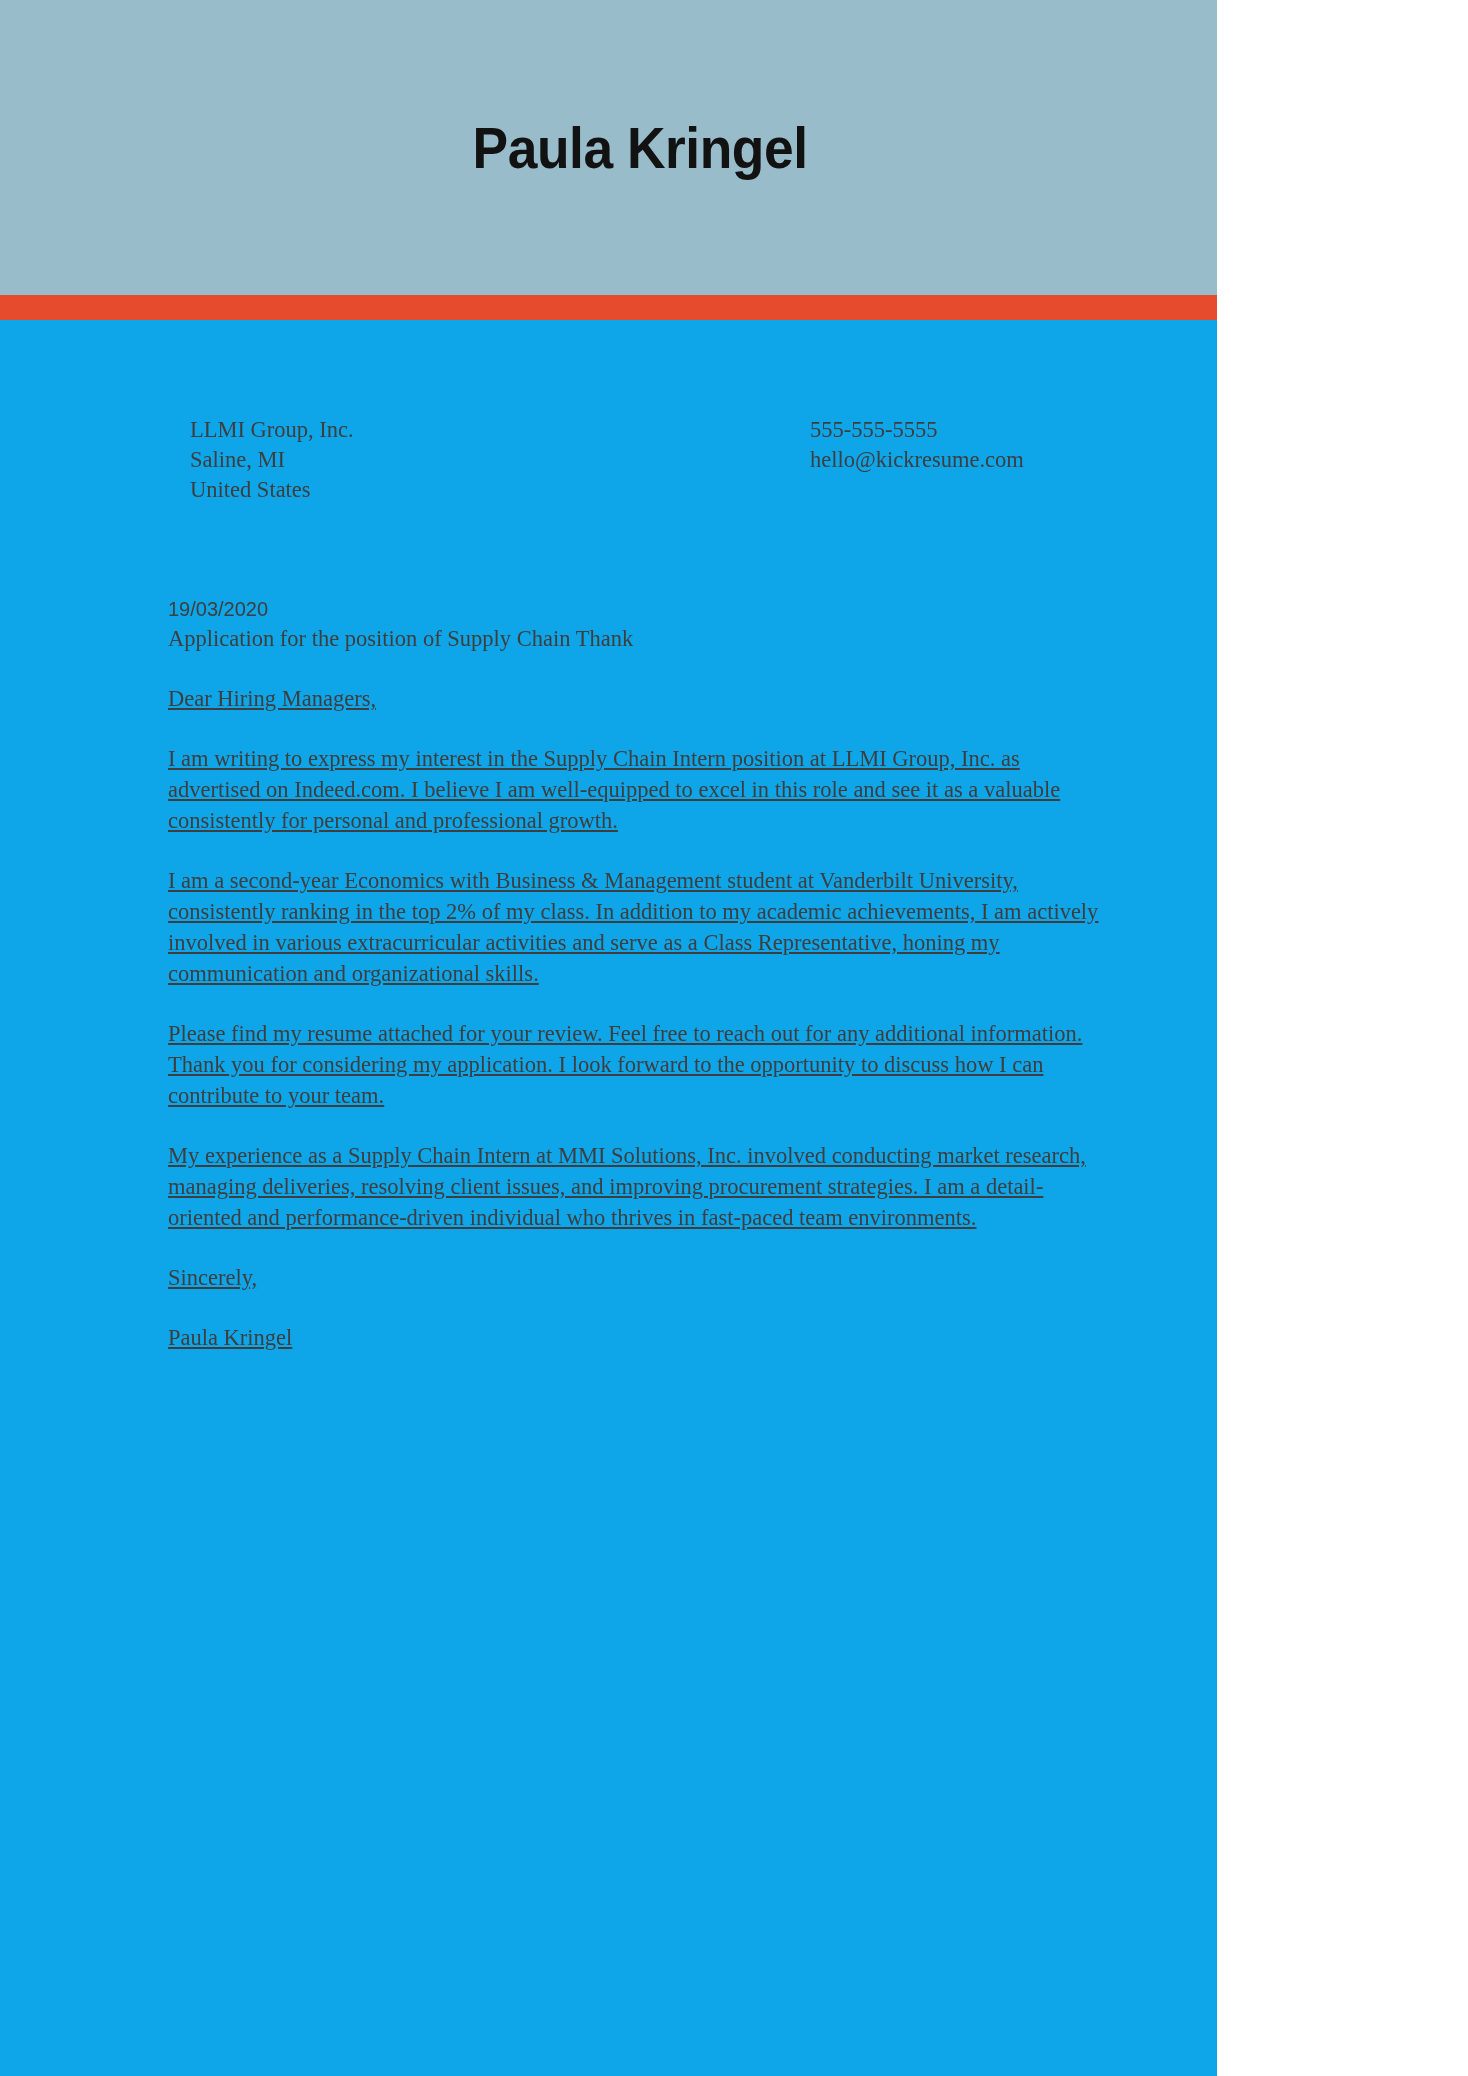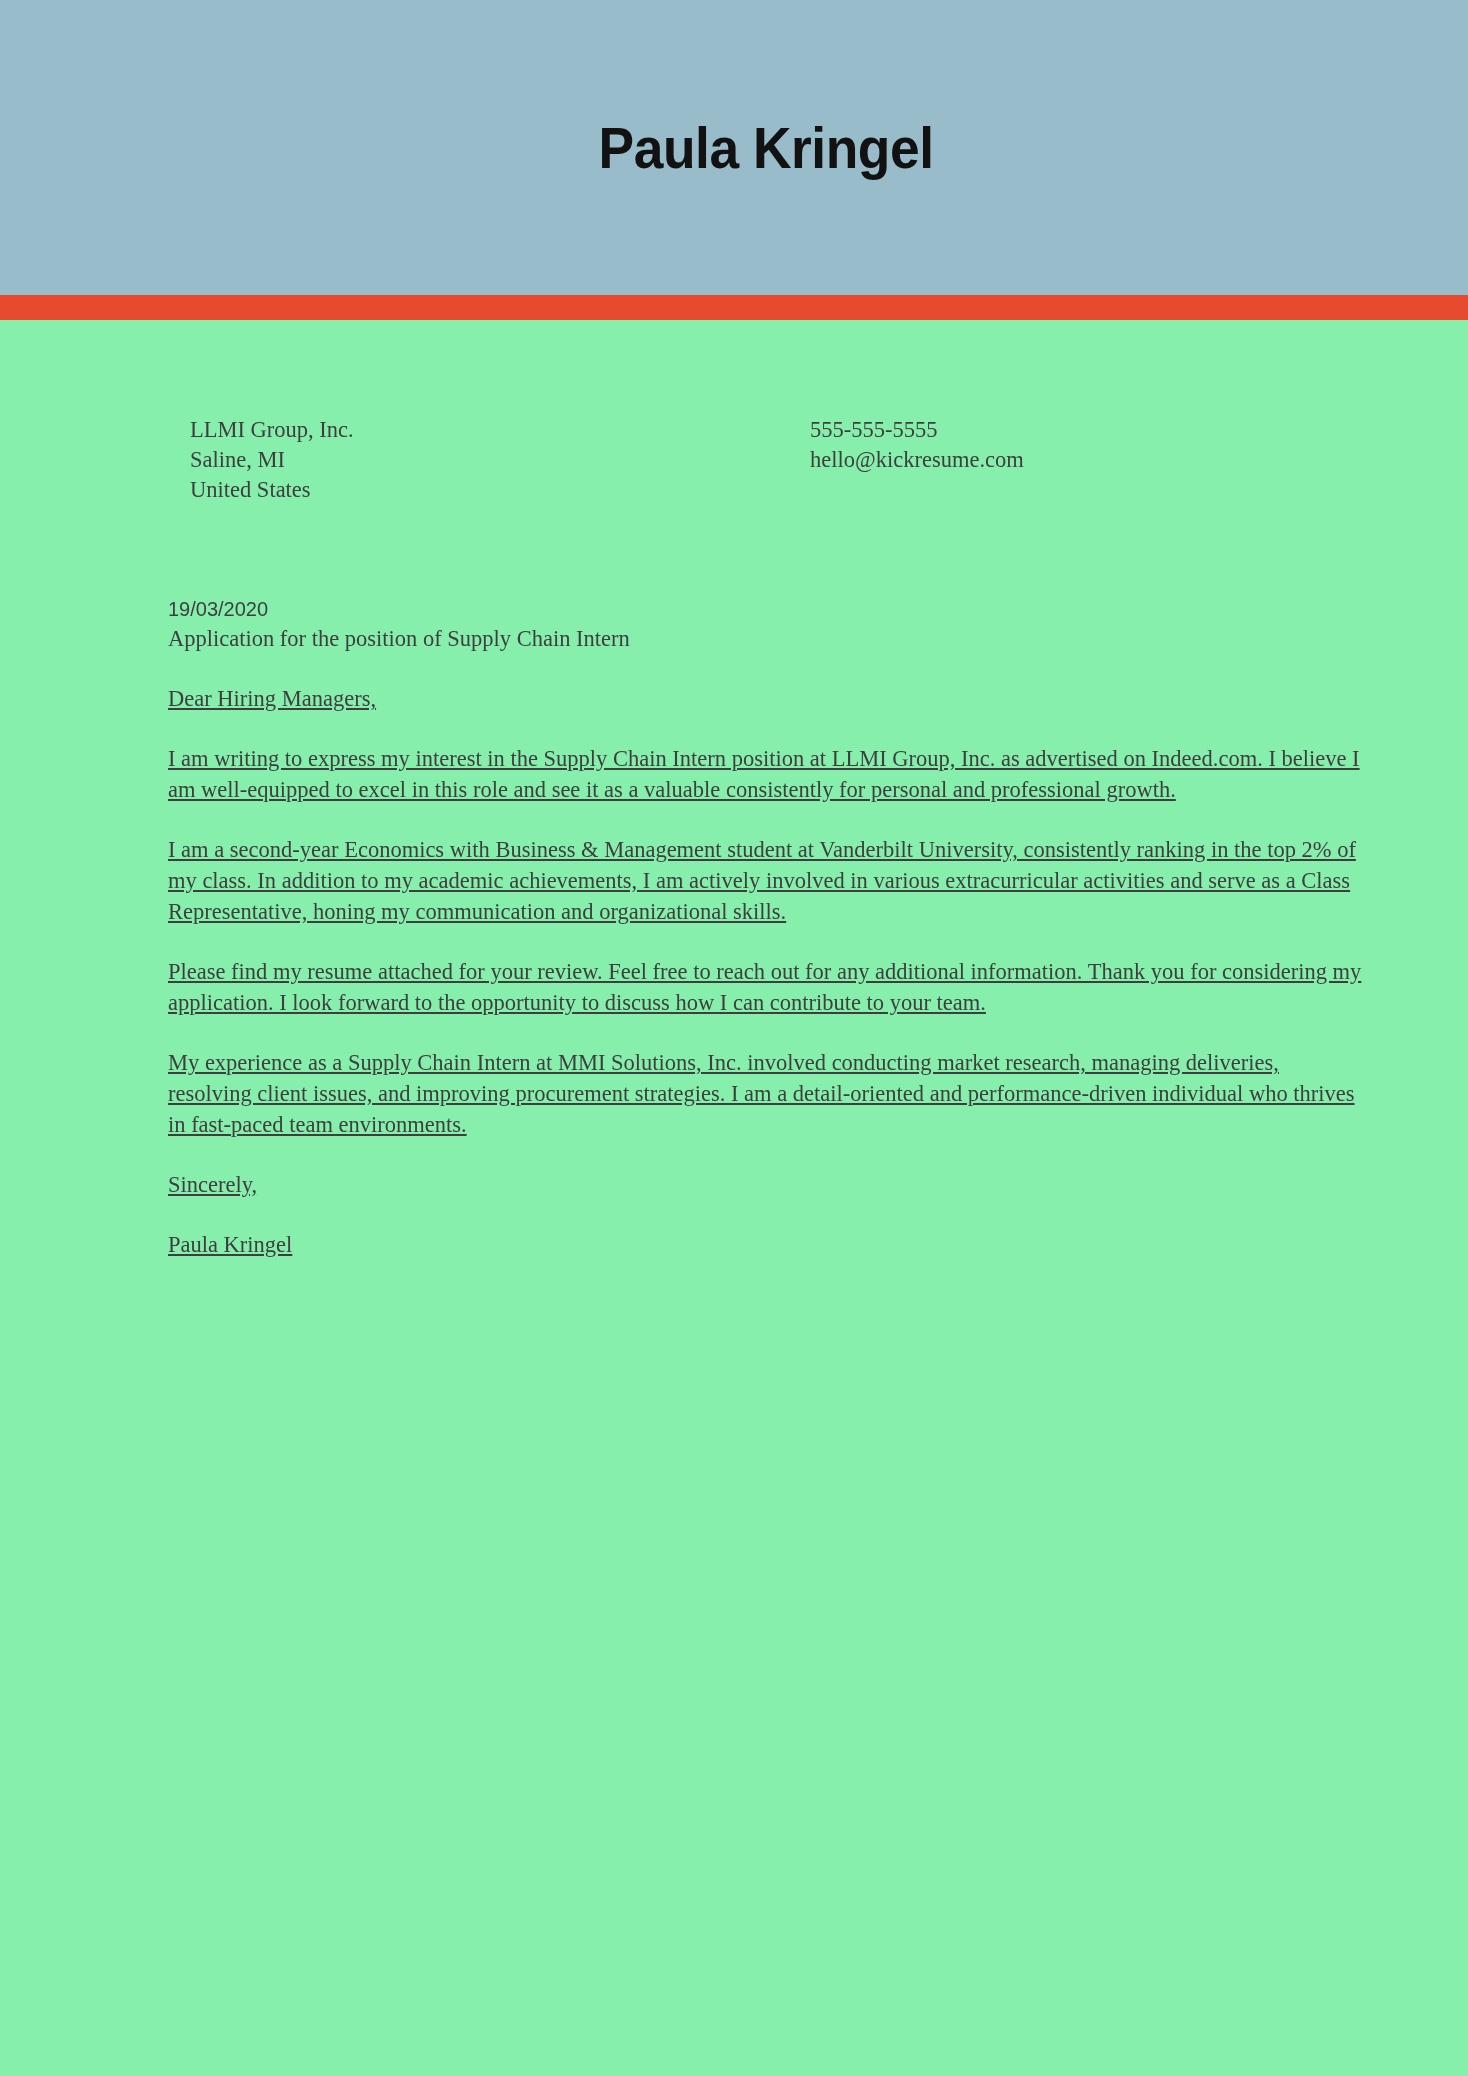--- a/index.html
+++ b/index.html
@@ -1,23 +1,23 @@
 <!DOCTYPE html>
 <html style="--header-background: #99bcca; --accent-stripe: #e74b2e; --text: #3e3e3e; --title-text: #121212;"><head>
 <meta charset="utf-8">
 <style>
   * { margin: 0; padding: 0; box-sizing: border-box; }
   html, body { background: #ffffff; }
   body { font-family: "Liberation Serif", serif; }
 
   .page {
     position: relative;
-    width: 1468px;
+    width: 1217px;
     height: 2076px;
-    background: #86efac;
+    background: #0ea5e9;
     color: var(--text, #3e3e3e);
     overflow: hidden;
   }
 
   .header {
     height: 295px;
     background: var(--header-background, #99bcca);
     display: flex;
     align-items: center;
     justify-content: center;
@@ -90,21 +90,21 @@
         <div>United States</div>
       </div>
       <div class="contact">
         <div>555-555-5555</div>
         <div>hello@kickresume.com</div>
       </div>
     </section>
 
     <section>
       <div class="date">19/03/2020</div>
-      <div class="subject">Application for the position of Supply Chain Intern</div>
+      <div class="subject">Application for the position of Supply Chain Thank</div>
     </section>
 
     <p class="salutation">Dear Hiring Managers,</p>
 
     <p class="body-paragraph">I am writing to express my interest in the Supply Chain Intern position at LLMI Group, Inc. as advertised on Indeed.com. I believe I am well-equipped to excel in this role and see it as a valuable consistently for personal and professional growth.</p>
 
     <p class="body-paragraph">I am a second-year Economics with Business &amp; Management student at Vanderbilt University, consistently ranking in the top 2% of my class. In addition to my academic achievements, I am actively involved in various extracurricular activities and serve as a Class Representative, honing my communication and organizational skills.</p>
 
     <p class="body-paragraph">Please find my resume attached for your review. Feel free to reach out for any additional information. Thank you for considering my application. I look forward to the opportunity to discuss how I can contribute to your team.</p>
 

